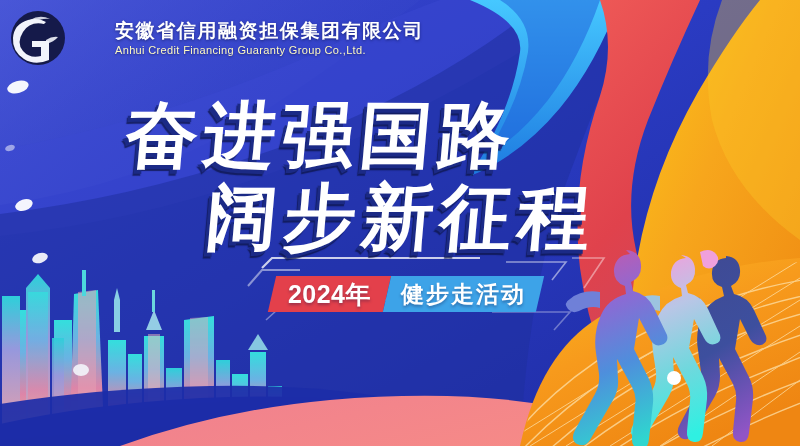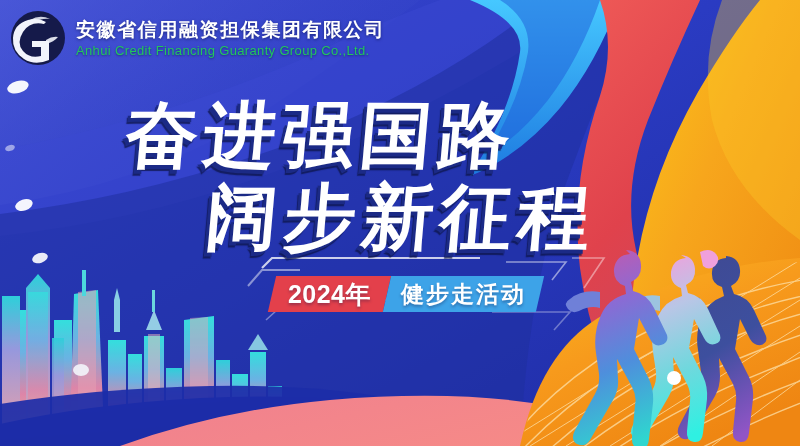--- a/index.html
+++ b/index.html
@@ -8,27 +8,27 @@
     position:relative;width:800px;height:446px;overflow:hidden;
     font-family:"Liberation Sans","DejaVu Sans",sans-serif;
     background:#2438bd;
   }
   .layer{position:absolute;inset:0;}
   svg.layer{display:block;width:800px;height:446px;}
 
   
   #brand{position:absolute;left:10px;top:10px;display:flex;align-items:center;gap:10px;z-index:40;}
   #logo-wrap{position:relative;width:56px;height:56px;flex:0 0 56px;}
-  #brand-text{display:flex;flex-direction:column;justify-content:center;line-height:1;}
+  #brand-text{display:flex;flex-direction:column;justify-content:center;line-height:1;margin-left:39px;}
   #brand-cn{
     color:#ffffff;font-size:19px;font-weight:bold;letter-spacing:1.6px;
     text-shadow:0 1px 3px rgba(10,14,60,.55);white-space:nowrap;
   }
   #brand-en{
-    color:#22c55e;font-size:13px;letter-spacing:.35px;margin-top:5px;
+    color:#fef9c3;font-size:11px;letter-spacing:.35px;margin-top:5px;
     text-shadow:0 1px 2px rgba(10,14,60,.5);white-space:nowrap;
   }
 
   
   #title-block{position:absolute;left:0;top:88px;width:800px;z-index:38;pointer-events:none;}
   .title-line{
     color:#ffffff;font-weight:bold;white-space:nowrap;
     font-family:"Liberation Sans","DejaVu Sans",sans-serif;
   }
   #title-1{

